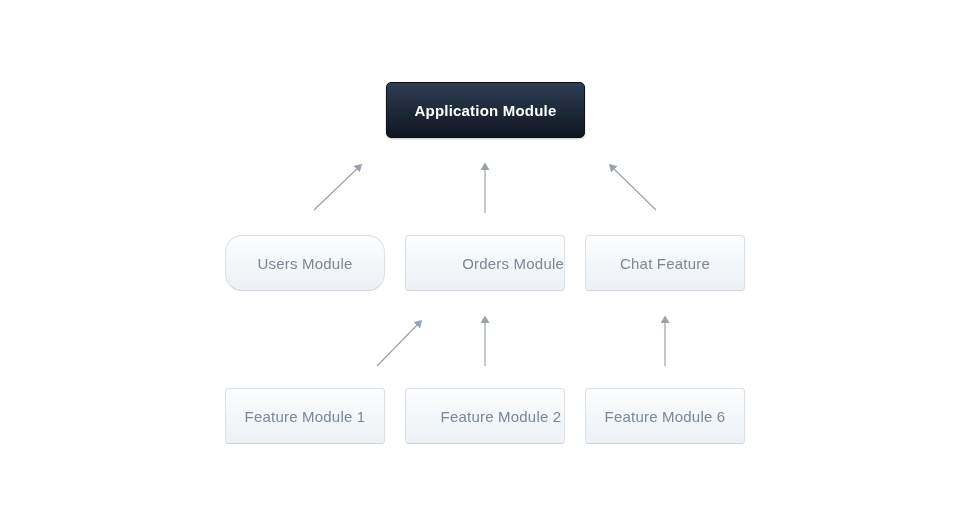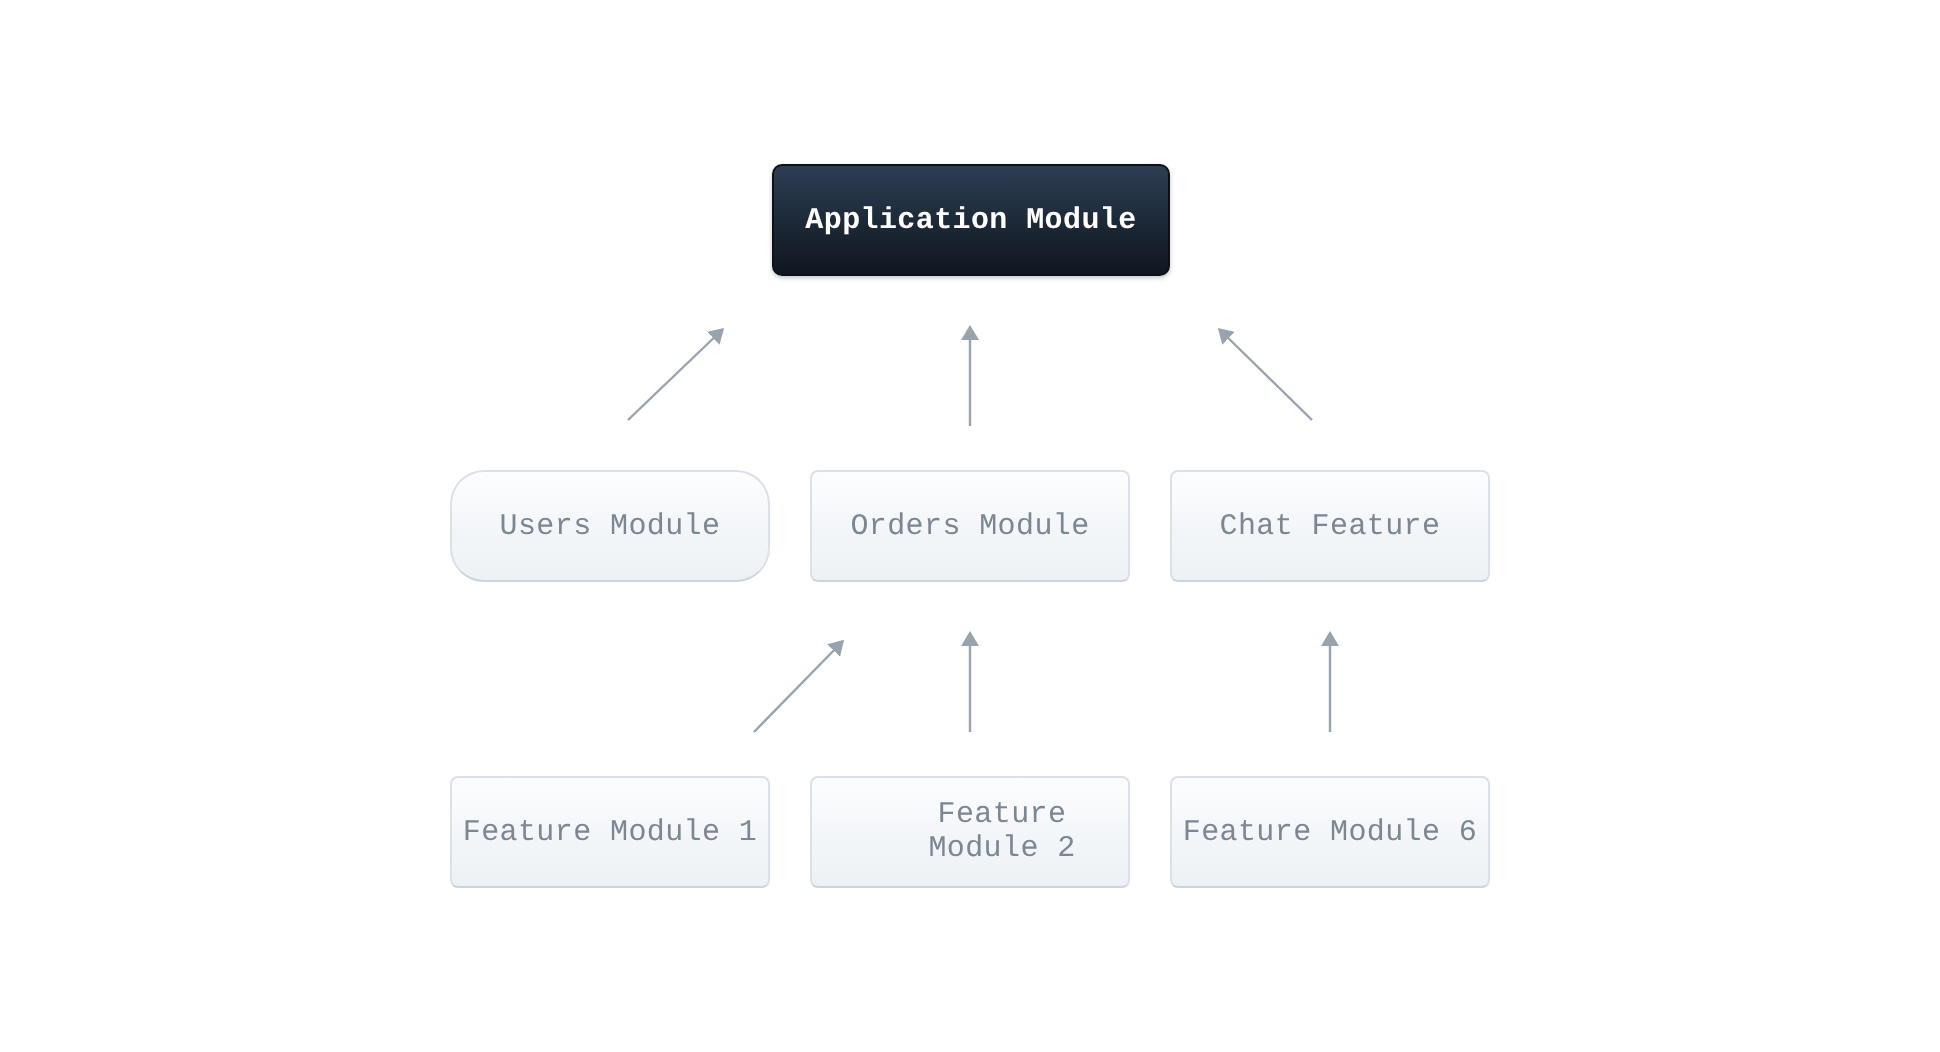--- a/index.html
+++ b/index.html
@@ -5,21 +5,21 @@
   html, body {
     margin: 0;
     padding: 0;
     background: #ffffff;
   }
   .canvas {
     position: relative;
     width: 970px;
     height: 468px;
     background: #ffffff;
-    font-family: Liberation Mono, monospace;
+    font-family: Liberation Sans, sans-serif;
     overflow: hidden;
   }
   .edges {
     position: absolute;
     left: 0;
     top: 0;
     width: 970px;
     height: 526px;
     pointer-events: none;
   }
@@ -47,21 +47,21 @@
     border-bottom-color: #ccd4dd;
     border-radius: 4px;
     color: #7b8794;
     font-size: 15px;
     font-weight: 500;
     letter-spacing: 0.2px;
   }
   
   .pos-app      { left: 386px; top: 82px;  width: 199px; height: 56px; }
   .pos-users    { left: 225px; top: 235px; width: 160px; height: 56px; border-radius: 17px; }
-  .pos-orders   { left: 405px; top: 235px; width: 160px; height: 56px; }
+  .pos-orders   { left: 405px; top: 235px; width: 160px; height: 56px; justify-content: flex-end; }
   .pos-chat     { left: 585px; top: 235px; width: 160px; height: 56px; }
   .pos-feature1 { left: 225px; top: 388px; width: 160px; height: 56px; }
   .pos-feature2 { left: 405px; top: 388px; width: 160px; height: 56px; padding-left: 32px; }
   .pos-feature3 { left: 585px; top: 388px; width: 160px; height: 56px; }
 </style>
 </head>
 <body>
 
 <div class="canvas">
 

